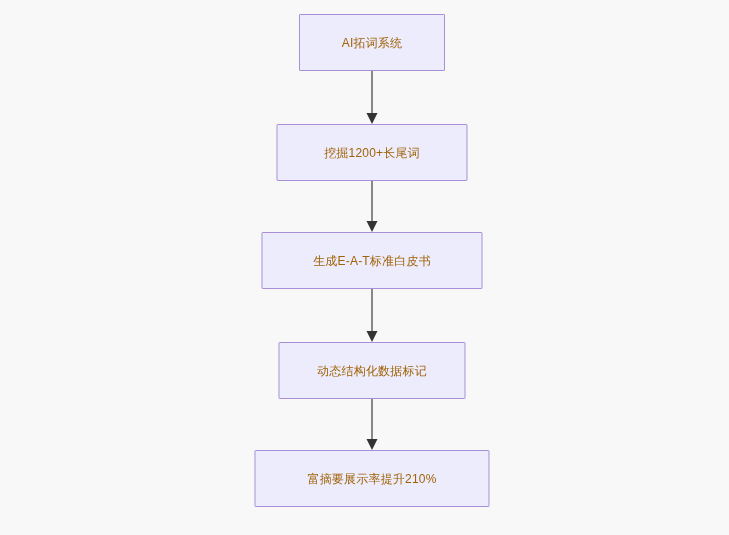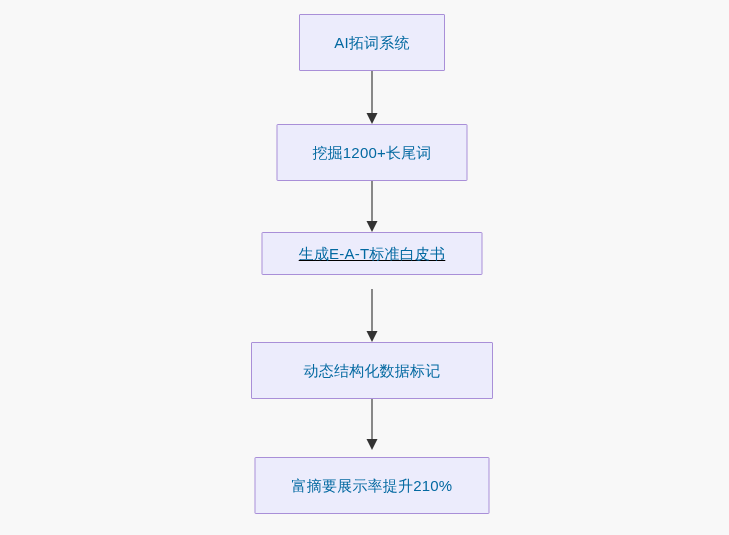--- a/index.html
+++ b/index.html
@@ -26,23 +26,23 @@
     background: #ececfc;
     border: 1.4px solid #a98fd8;
     border-radius: 1px;
     display: flex;
     align-items: center;
     justify-content: center;
     transform: translateX(-50%);
   }
 
   .node-label {
-    font-size: 15px;
+    font-size: 12px;
     line-height: 1;
-    color: #0369a1;
+    color: #a16207;
     letter-spacing: 0.2px;
     white-space: nowrap;
     font-family: "Liberation Sans", "DejaVu Sans", sans-serif;
   }
 
   .edge {
     position: absolute;
     transform: translateX(-50%);
     overflow: visible;
   }
@@ -84,25 +84,25 @@
   </svg>
 
   <div class="node" id="node1-box" style="left: 372px; top: 14px; width: 146px; height: 57px;">
     <span class="node-label">AI拓词系统</span>
   </div>
 
   <div class="node" id="node2-box" style="left: 372px; top: 124px; width: 191px; height: 57px; align-items: center;">
     <span class="node-label">挖掘1200+长尾词</span>
   </div>
 
-  <div class="node" id="node3-box" style="left: 372px; top: 232px; width: 221px; height: 43px; text-decoration: underline;">
+  <div class="node" id="node3-box" style="left: 372px; top: 232px; width: 221px; height: 57px;">
     <span class="node-label">生成E-A-T标准白皮书</span>
   </div>
 
-  <div class="node" id="node4-box" style="left: 372px; top: 342px; width: 242px; height: 57px;">
+  <div class="node" id="node4-box" style="left: 372px; top: 342px; width: 187px; height: 57px;">
     <span class="node-label">动态结构化数据标记</span>
   </div>
 
-  <div class="node" id="node5-box" style="left: 372px; top: 450px; width: 235px; height: 57px; margin-top: 7px;">
+  <div class="node" id="node5-box" style="left: 372px; top: 450px; width: 235px; height: 57px;">
     <span class="node-label">富摘要展示率提升210%</span>
   </div>
 
 </div>
 
 </body></html>

